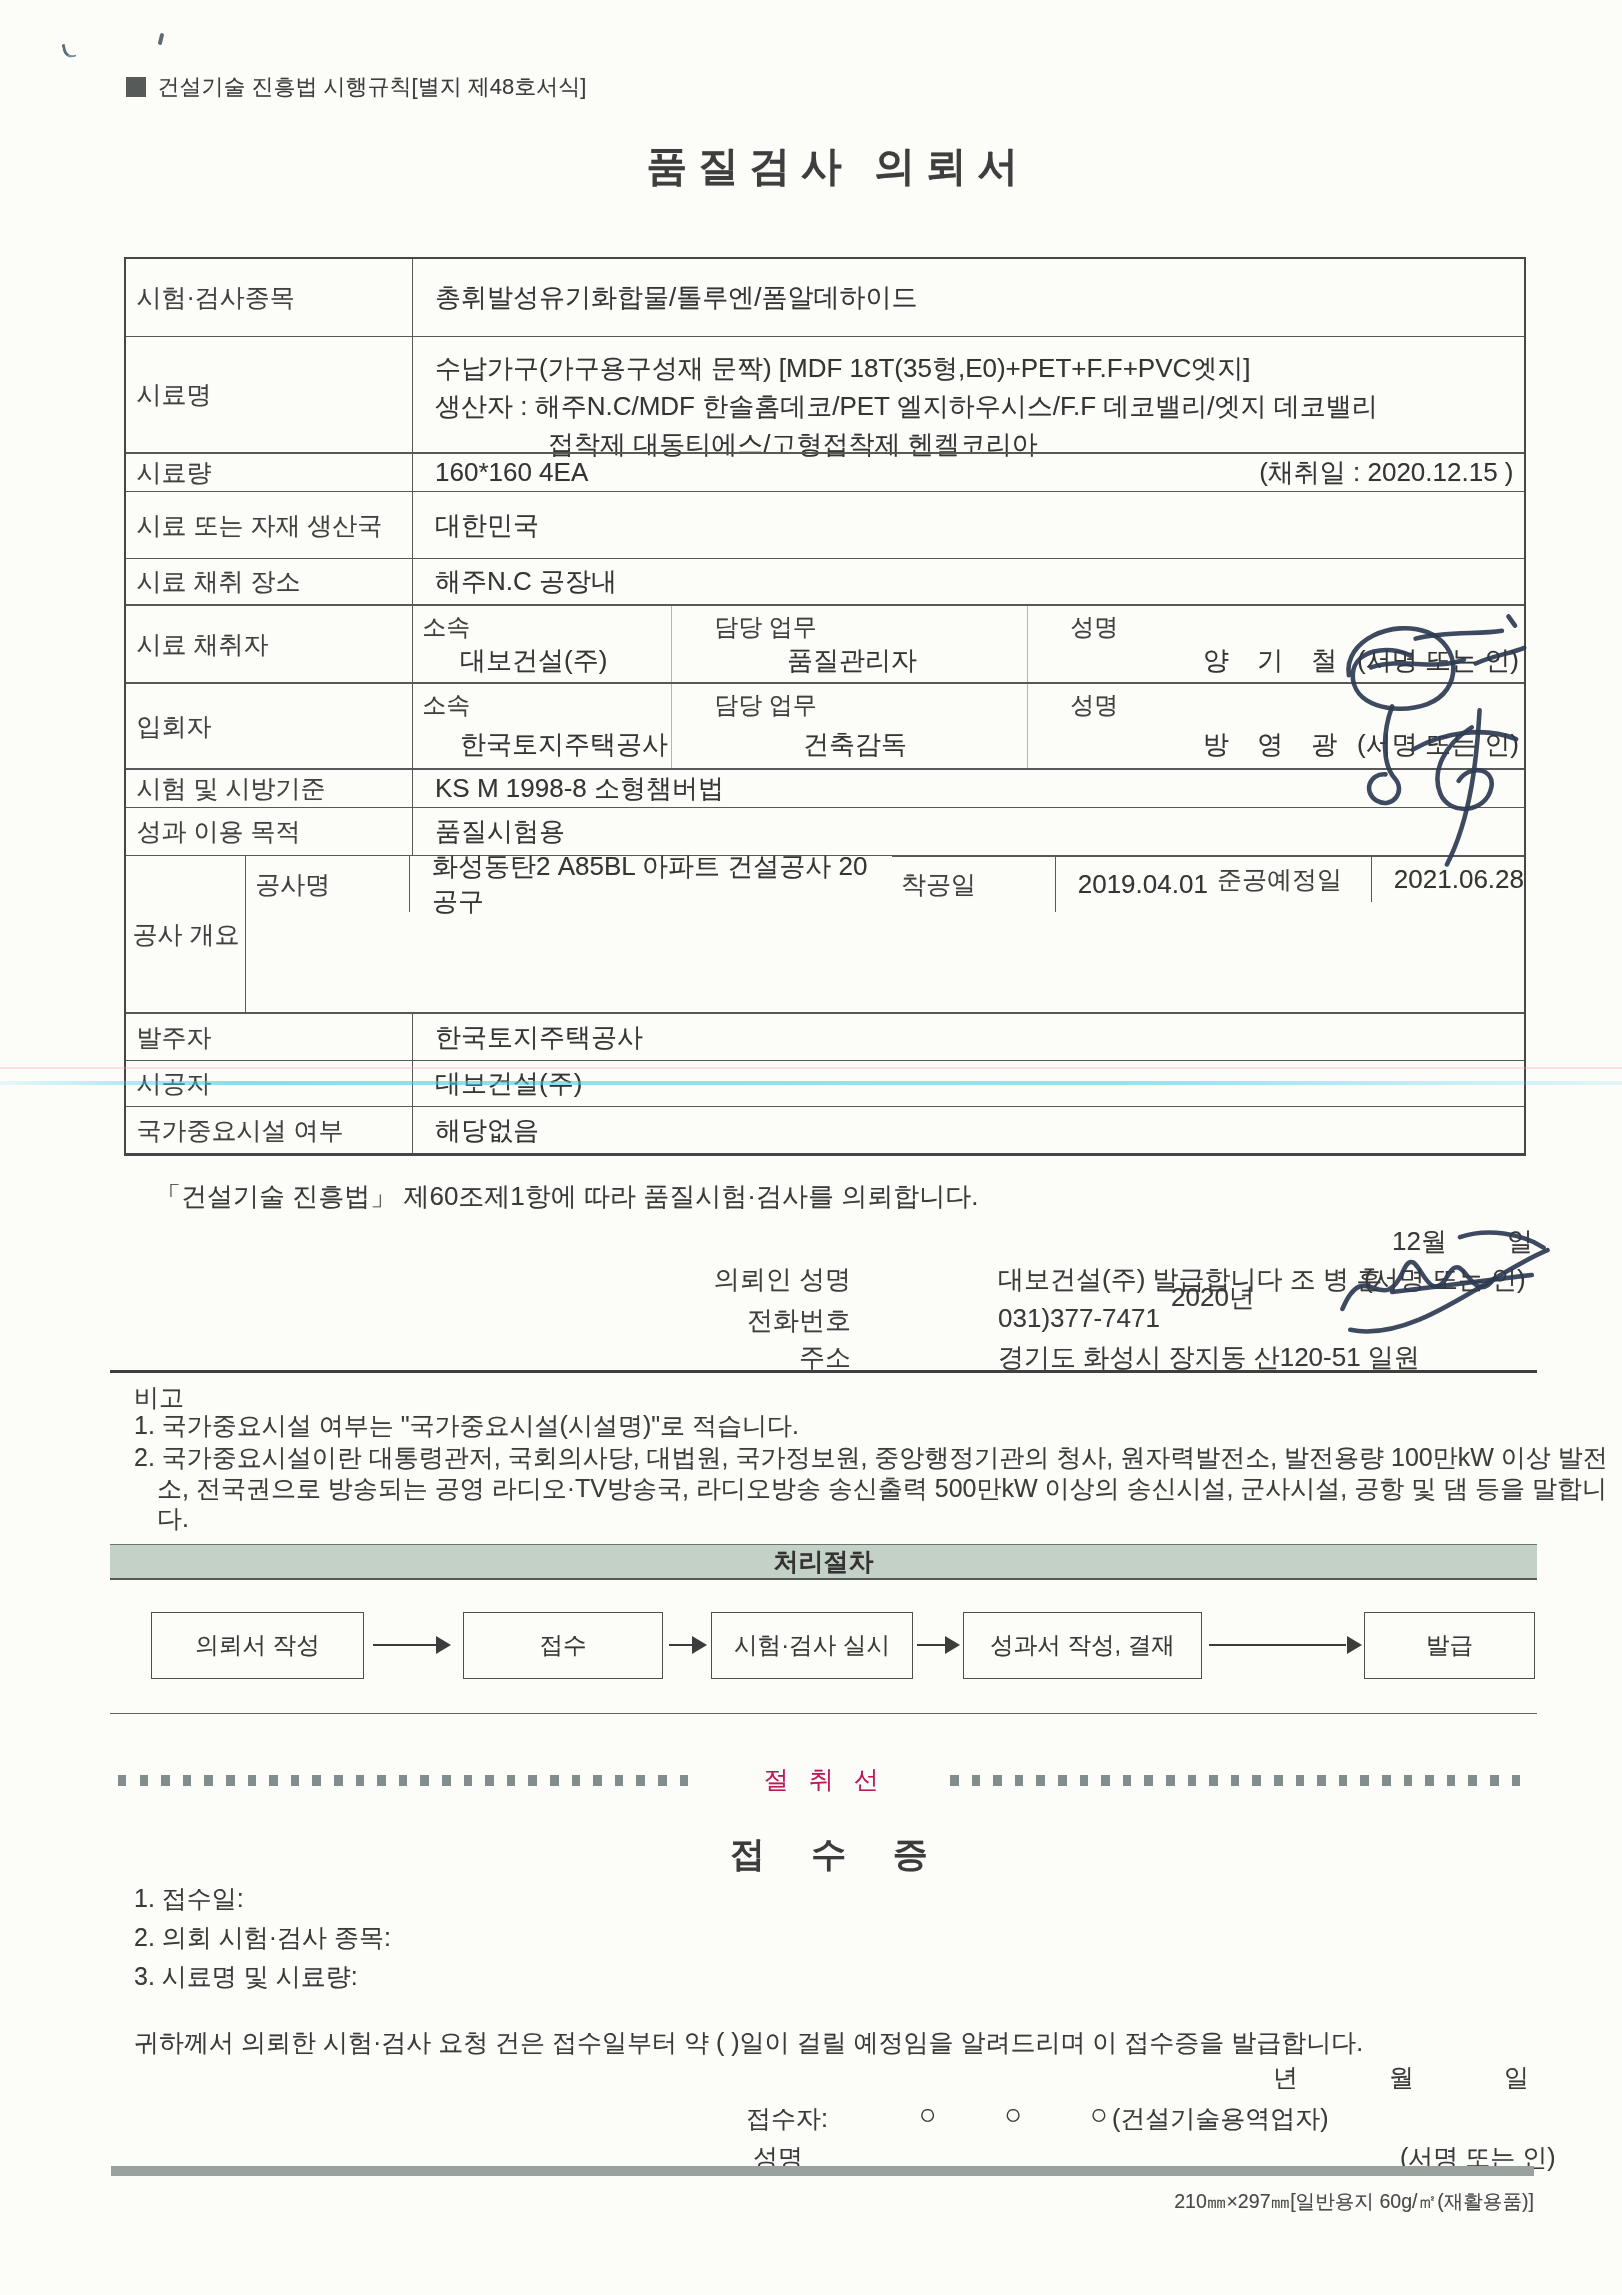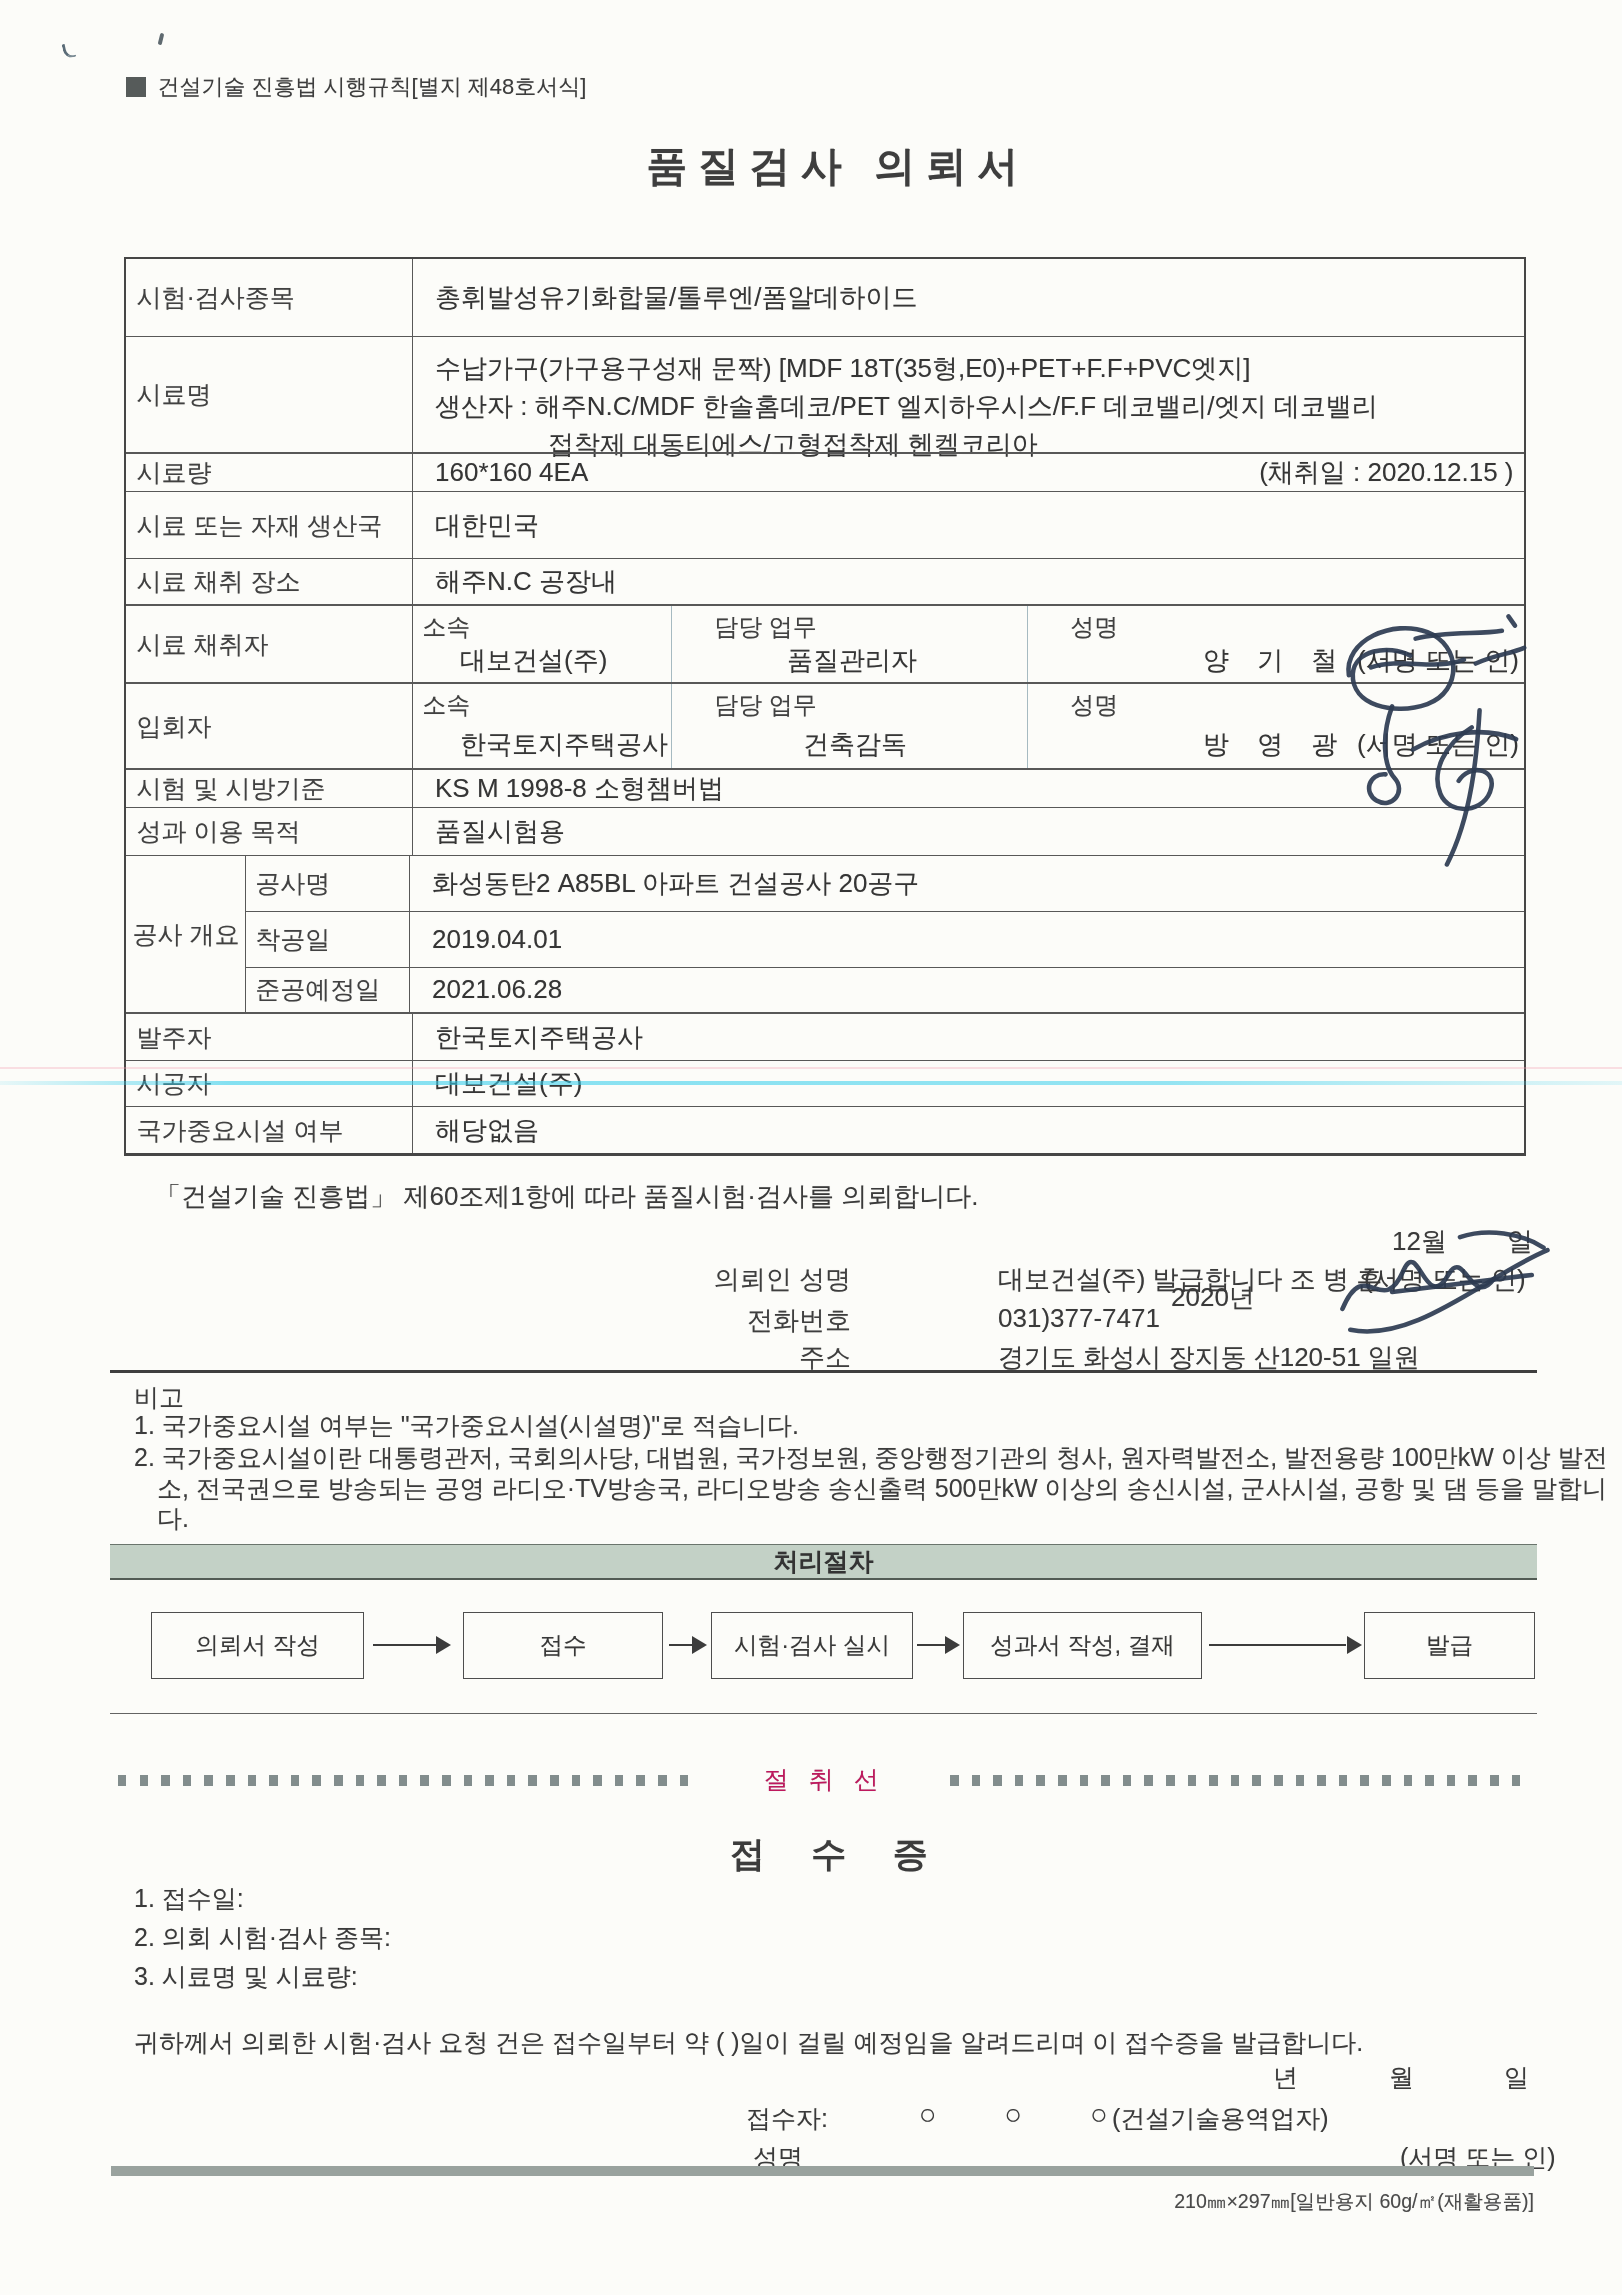--- a/index.html
+++ b/index.html
@@ -32,21 +32,21 @@
   .sc .hd{font-size:24px;color:#404040;margin:5.2px 0 0 9.2px;}
   .sc .vv{font-size:26px;color:#353535;margin-bottom:6.5px;}
   .sc1{flex:0 0 259px;border-right:0.7px solid #a6bac1;}
   .sc2{flex:0 0 323px;border-right:0.7px solid #a6bac1;justify-content:space-between;}
   .sc3{flex:1;}
   .name-line{display:flex;justify-content:flex-end;gap:9.2px;padding-right:5.2px;}
   .spaced{letter-spacing:10.5px;}
   .grp{display:flex;}
   .grp-lbl{flex:0 0 120px;border-right:1.3px solid #585858;display:flex;align-items:center;
            padding-left:6.5px;font-size:25px;color:#414141;box-sizing:border-box;}
-  .grp-rows{flex:1;display:flex;flex-direction:column;}
+  .grp-rows{flex:1;display:flex;flex-direction:row;}
   .g-row{display:flex;border-top:1.3px solid #585858;box-sizing:border-box;}
   .g-row.first{border-top:none;}
   .g-lbl{flex:0 0 164px;border-right:1.3px solid #585858;display:flex;align-items:center;
          padding-left:9.2px;font-size:25px;color:#414141;box-sizing:border-box;}
   
   .sig{position:absolute;pointer-events:none;z-index:4;}
   .sig path{fill:none;stroke:#2d3b51;stroke-width:7;stroke-linecap:round;opacity:.92;}
   
   .cyan-line{left:0;top:1081px;width:1623px;height:3.9px;
      background:linear-gradient(90deg,rgba(80,212,238,.12),rgba(52,206,236,.6) 14%,rgba(52,206,236,.52) 72%,rgba(80,212,238,.15));}

